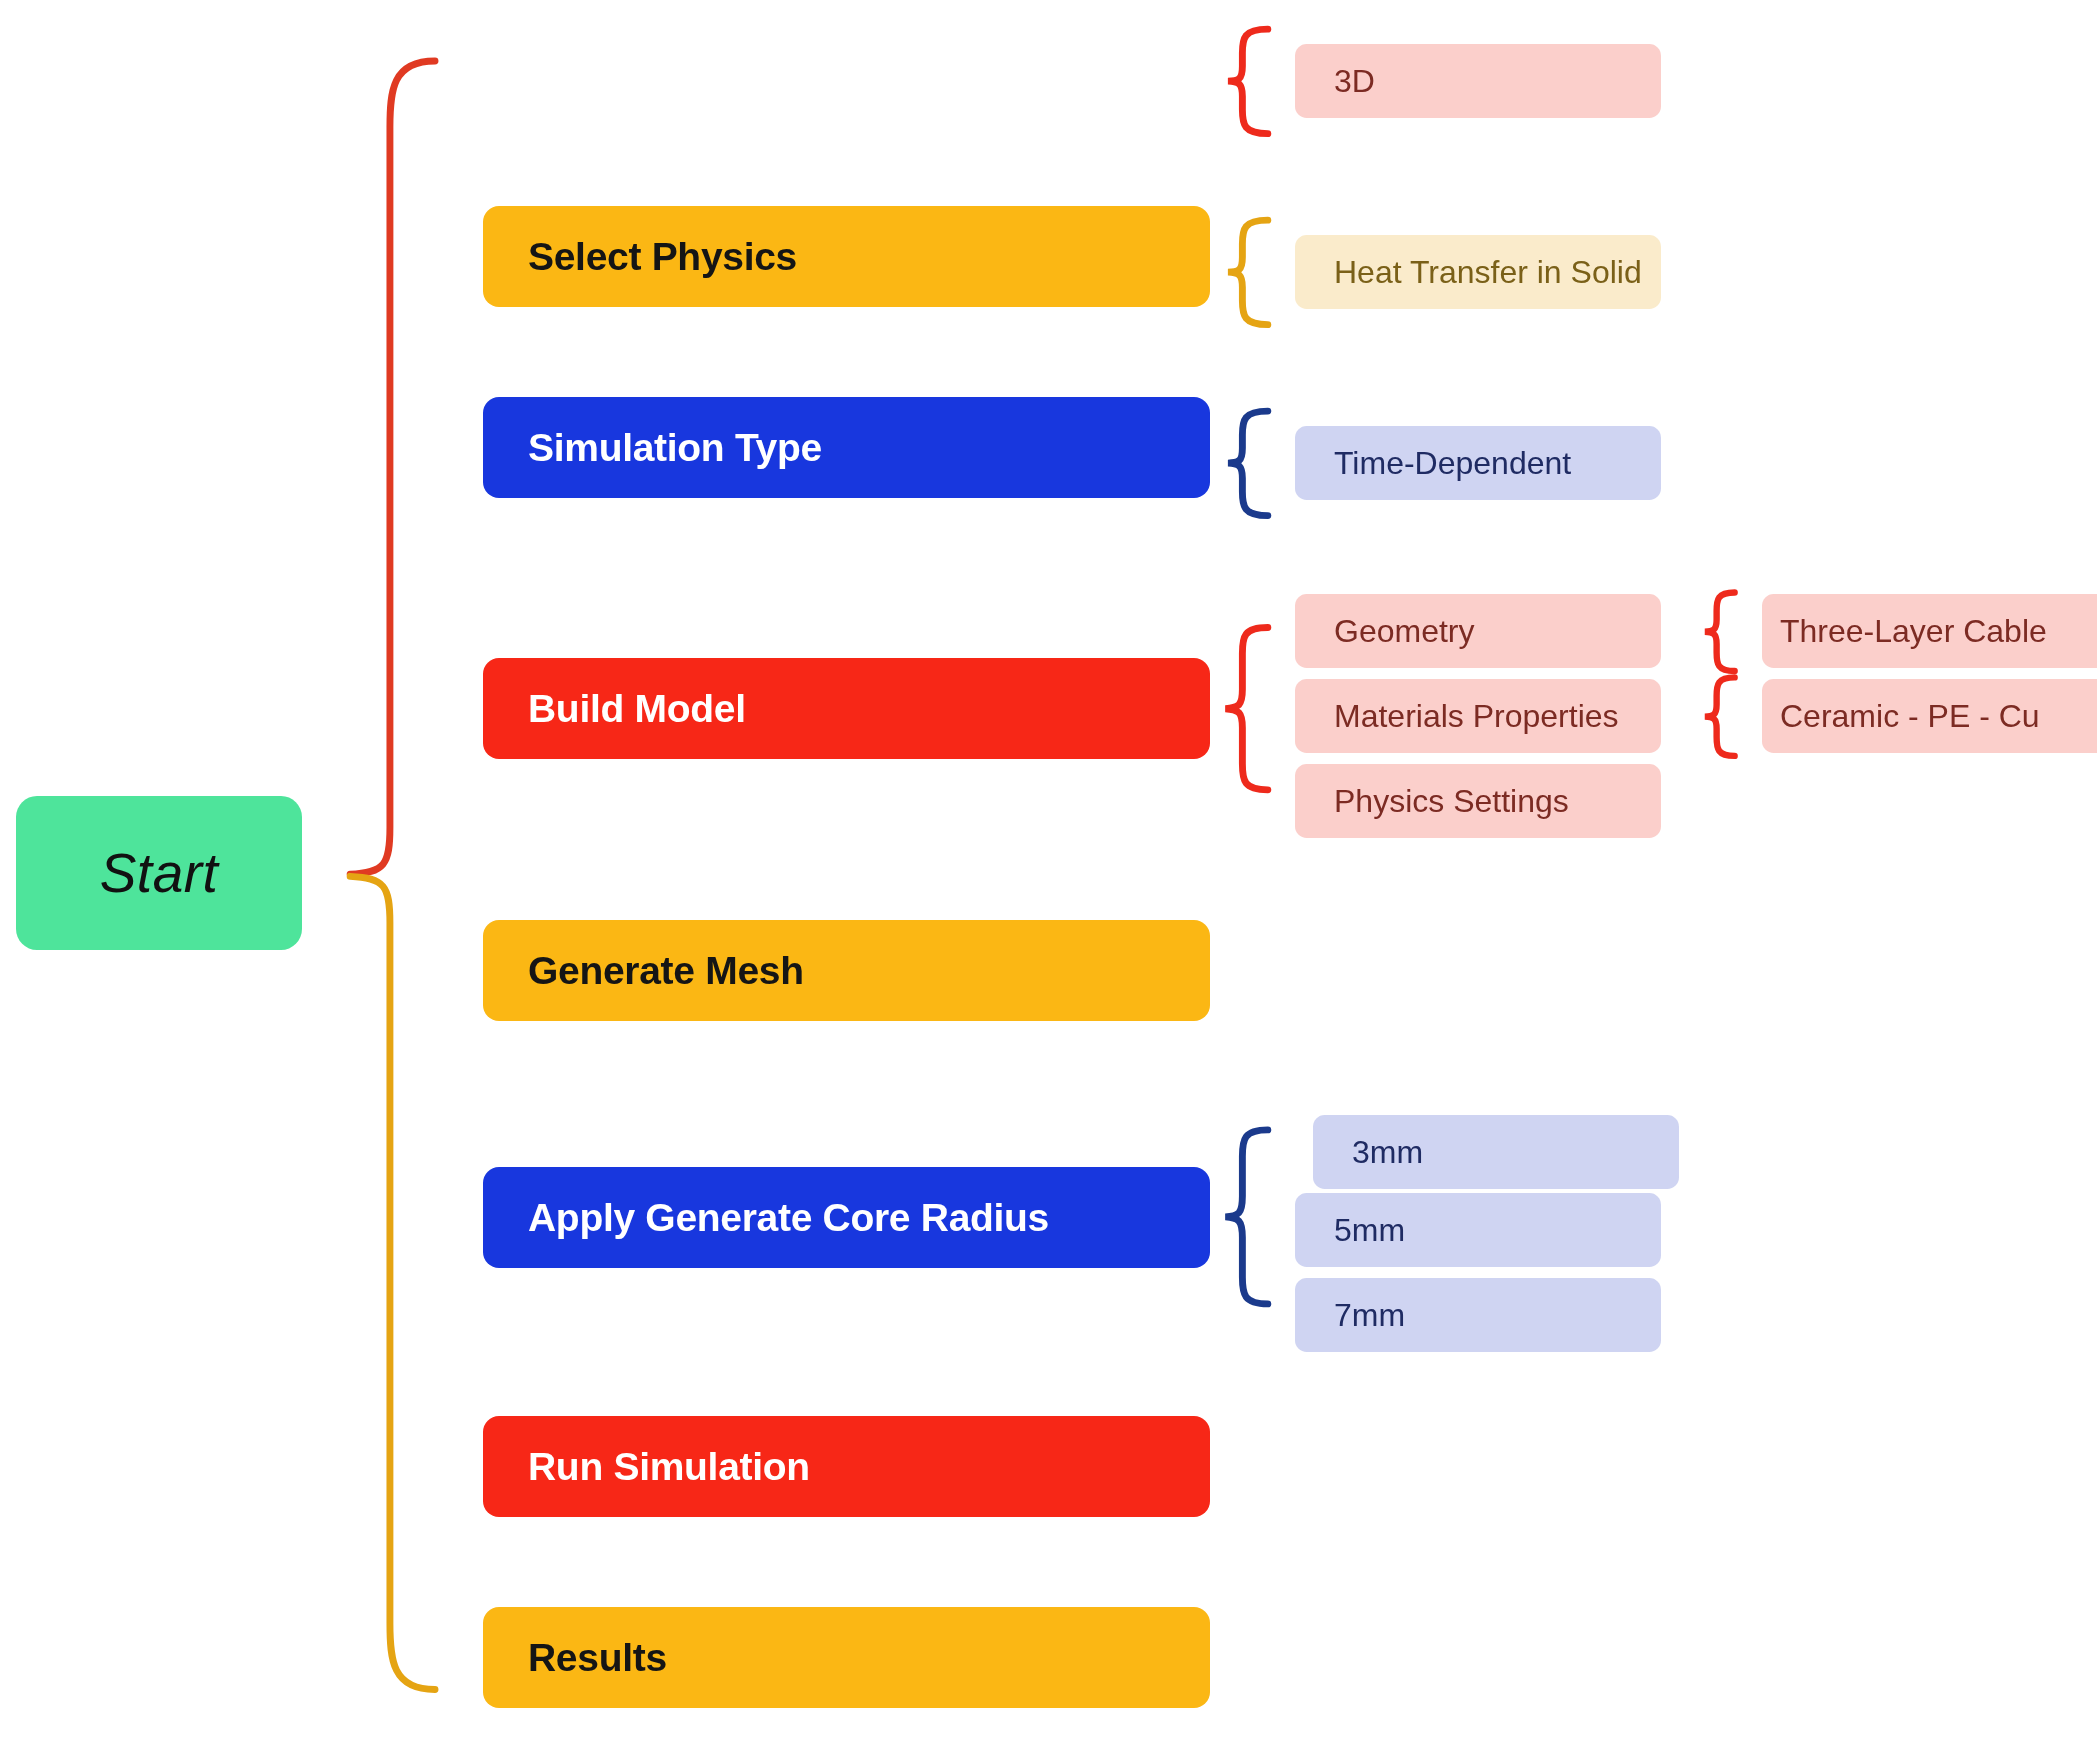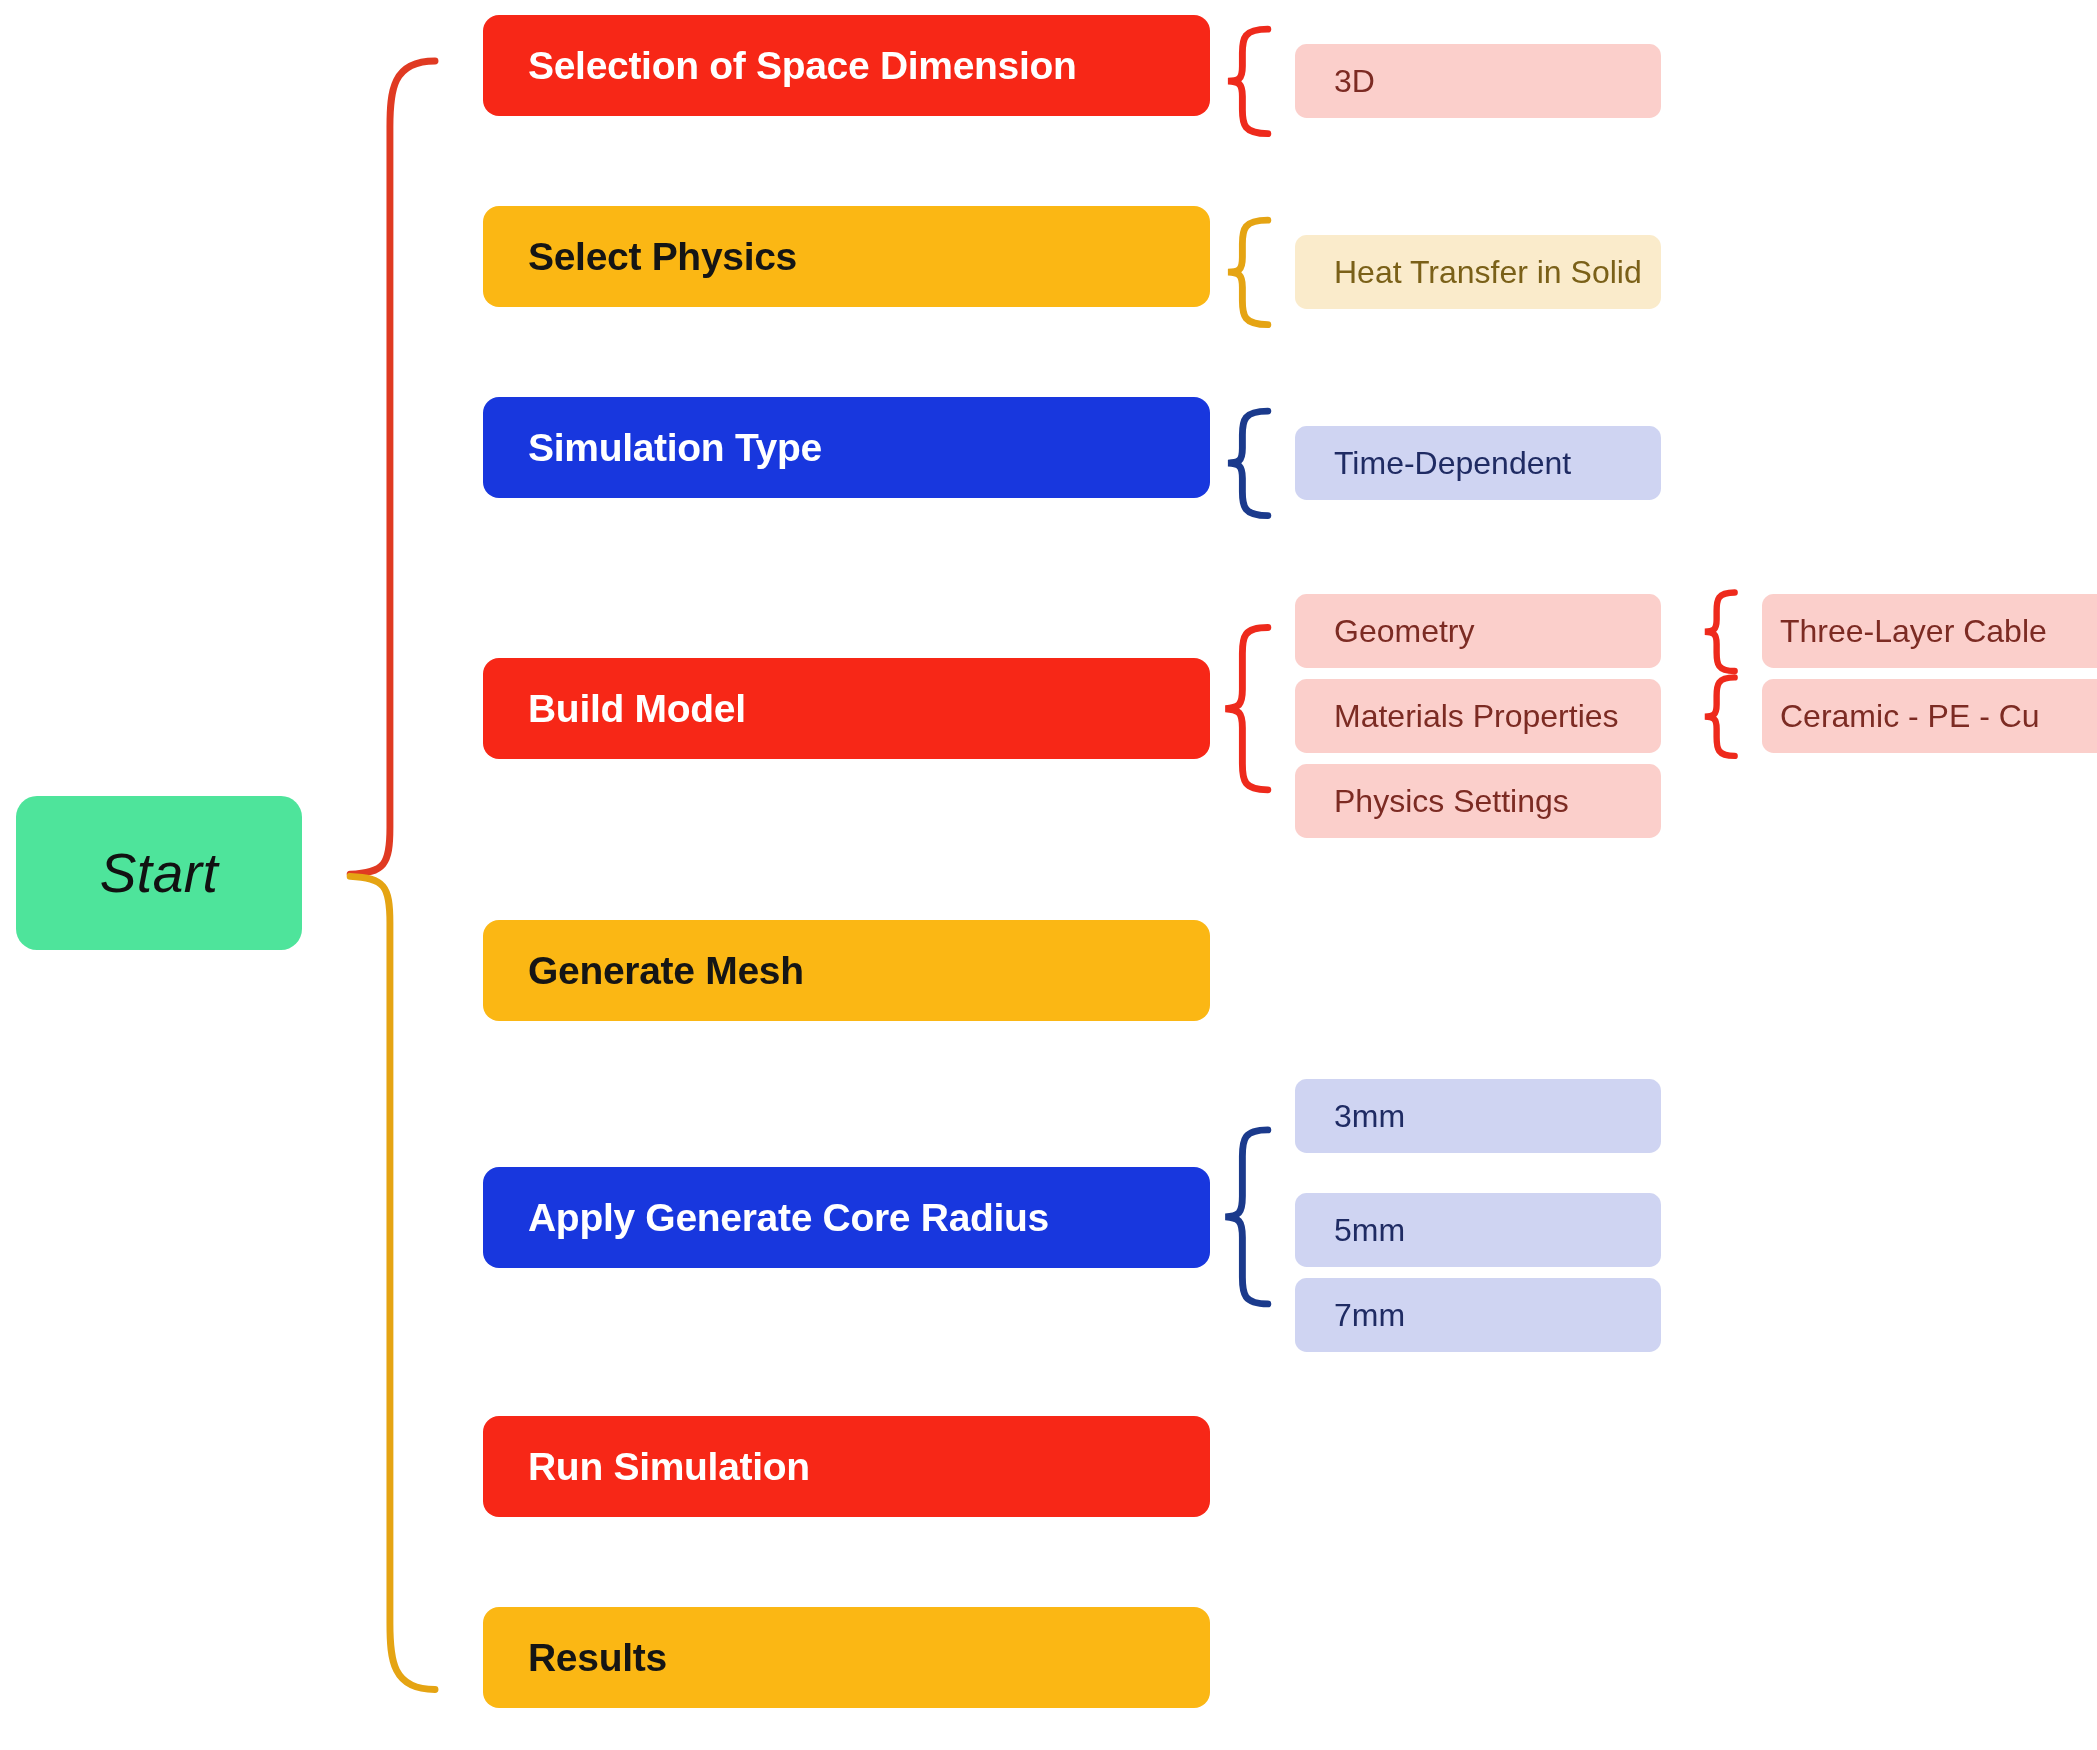--- a/index.html
+++ b/index.html
@@ -174,23 +174,20 @@
              C 2342 2288, 2335 2292, 2310 2294
              C 2335 2296, 2342 2300, 2342 2333
              L 2342 2408
              C 2342 2440, 2345 2458, 2390 2458" fill="none" stroke="#1B3A8C" stroke-width="13" stroke-linecap="round"></path>
   </svg>
 
   <div class="node start-node">
     <span class="start-label">Start</span>
   </div>
 
-  <div class="node step red" style="top:15px;">
-    <span class="step-label">Selection of Space Dimension</span>
-  </div>
   <div class="node chip pink" style="top:44px;">
     <span class="chip-label">3D</span>
   </div>
 
   <div class="node step orange" style="top:206px;">
     <span class="step-label">Select Physics</span>
   </div>
   <div class="node chip cream" style="top:235px;">
     <span class="chip-label">Heat Transfer in Solid</span>
   </div>
@@ -221,21 +218,21 @@
     <span class="chip3-label">Ceramic - PE - Cu</span>
   </div>
 
   <div class="node step orange" style="top:920px;">
     <span class="step-label">Generate Mesh</span>
   </div>
 
   <div class="node step blue" style="top:1167px;">
     <span class="step-label">Apply Generate Core Radius</span>
   </div>
-  <div class="node chip lav" style="top:1079px;">
+  <div class="node chip lav" style="top:1115px;margin-left:18px;">
     <span class="chip-label">3mm</span>
   </div>
   <div class="node chip lav" style="top:1193px;">
     <span class="chip-label">5mm</span>
   </div>
   <div class="node chip lav" style="top:1278px;">
     <span class="chip-label">7mm</span>
   </div>
 
   <div class="node step red" style="top:1416px;">

